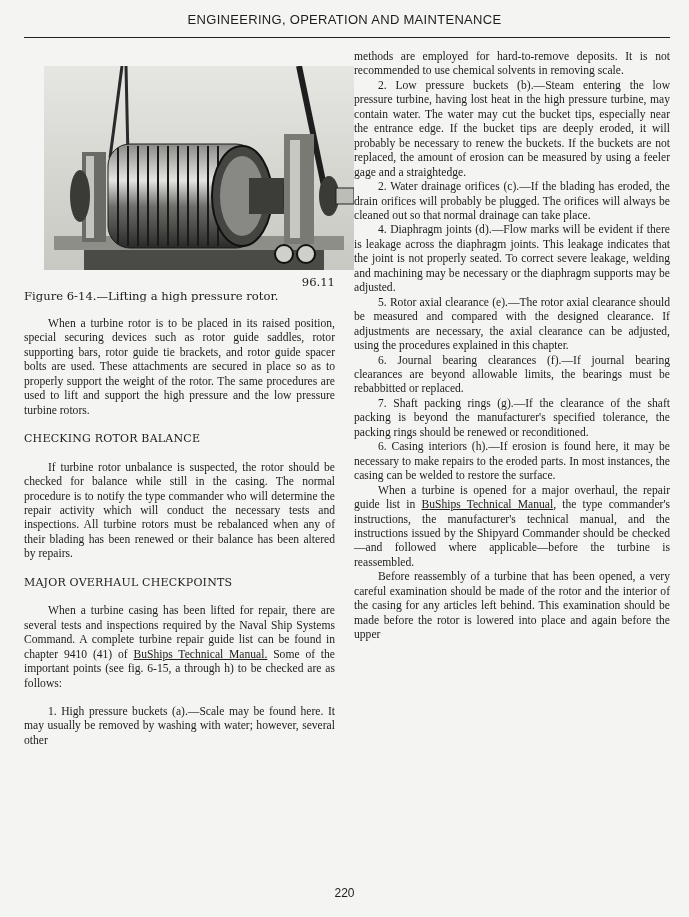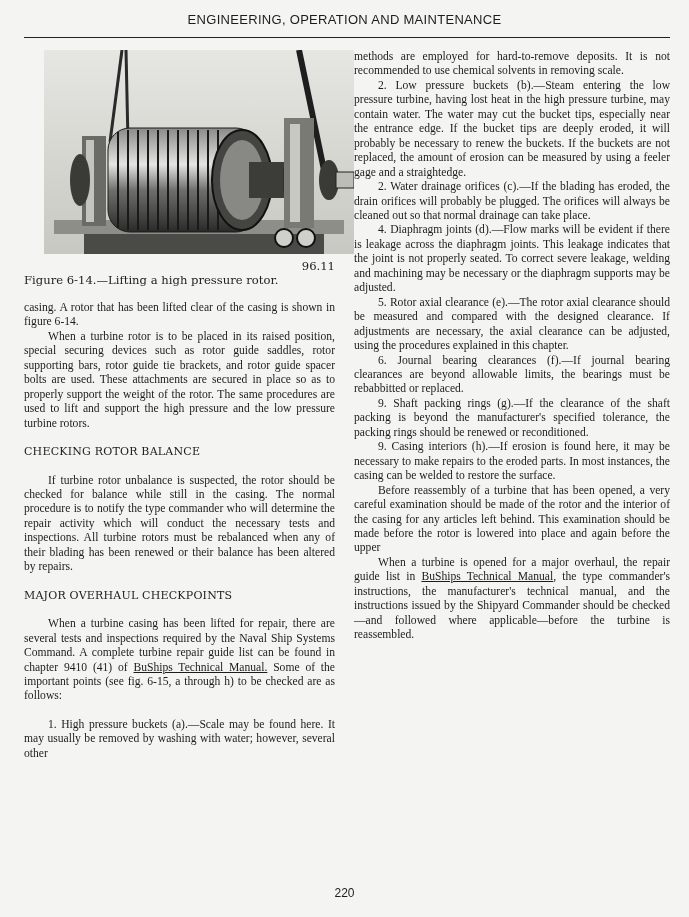--- a/index.html
+++ b/index.html
@@ -11,21 +11,21 @@
   .page-header {
     position: absolute; top: 12px; left: 0; width: 689px;
     text-align: center; font-family: "Liberation Sans", sans-serif;
     font-size: 13px; letter-spacing: 0.3px;
   }
   .header-rule {
     position: absolute; top: 37px; left: 24px; width: 646px; height: 1px;
     background: #222;
   }
   .col {
-    position: absolute; top: 34px;
+    position: absolute; top: 50px;
     font-size: 11.6px; line-height: 14.45px;
   }
   .col-left { left: 24px; width: 311px; }
   .col-right { left: 354px; width: 316px; top: 50px; }
   .figure {
     position: relative; width: 311px; height: 220px;
   }
   .photo {
     position: absolute; left: 20px; top: 16px; width: 310px; height: 204px;
   }
@@ -109,39 +109,38 @@
       <ellipse cx="285" cy="130" rx="10" ry="20" fill="#3a3a36"></ellipse>
       <rect x="292" y="122" width="18" height="16" fill="#bdbdb8" stroke="#222" stroke-width="1"></rect>
 
       <circle cx="240" cy="188" r="9" fill="#d0d0ca" stroke="#111" stroke-width="2"></circle>
       <circle cx="262" cy="188" r="9" fill="#d0d0ca" stroke="#111" stroke-width="2"></circle>
     </svg>
   </div>
   <div class="fig-num">96.11</div>
   <div class="fig-caption">Figure 6-14.—Lifting a high pressure rotor.</div>
 
-  <p>casing. A rotor that has been lifted clear of the casing is shown in figure 6-14.</p>
   <p class="indent">When a turbine rotor is to be placed in its raised position, special securing devices such as rotor guide saddles, rotor supporting bars, rotor guide tie brackets, and rotor guide spacer bolts are used. These attachments are secured in place so as to properly support the weight of the rotor. The same procedures are used to lift and support the high pressure and the low pressure turbine rotors.</p>
 
   <div class="section-heading">CHECKING ROTOR BALANCE</div>
   <p class="indent">If turbine rotor unbalance is suspected, the rotor should be checked for balance while still in the casing. The normal procedure is to notify the type commander who will determine the repair activity which will conduct the necessary tests and inspections. All turbine rotors must be rebalanced when any of their blading has been renewed or their balance has been altered by repairs.</p>
 
   <div class="section-heading">MAJOR OVERHAUL CHECKPOINTS</div>
   <p class="indent"><span>When a turbine casing has been lifted for repair, there are several tests and inspections required by the Naval Ship Systems Command. A complete turbine repair guide list can be found in chapter 9410 (41) of </span><u>BuShips Technical Manual.</u><span> Some of the important points (see fig. 6-15, a through h) to be checked are as follows:</span></p>
   <div class="gap"></div>
   <p class="indent">1. High pressure buckets (a).—Scale may be found here. It may usually be removed by washing with water; however, several other</p>
 </div>
 
 <div class="col col-right">
   <p>methods are employed for hard-to-remove deposits. It is not recommended to use chemical solvents in removing scale.</p>
   <p class="indent">2. Low pressure buckets (b).—Steam entering the low pressure turbine, having lost heat in the high pressure turbine, may contain water. The water may cut the bucket tips, especially near the entrance edge. If the bucket tips are deeply eroded, it will probably be necessary to renew the buckets. If the buckets are not replaced, the amount of erosion can be measured by using a feeler gage and a straightedge.</p>
   <p class="indent">2. Water drainage orifices (c).—If the blading has eroded, the drain orifices will probably be plugged. The orifices will always be cleaned out so that normal drainage can take place.</p>
   <p class="indent">4. Diaphragm joints (d).—Flow marks will be evident if there is leakage across the diaphragm joints. This leakage indicates that the joint is not properly seated. To correct severe leakage, welding and machining may be necessary or the diaphragm supports may be adjusted.</p>
   <p class="indent">5. Rotor axial clearance (e).—The rotor axial clearance should be measured and compared with the designed clearance. If adjustments are necessary, the axial clearance can be adjusted, using the procedures explained in this chapter.</p>
   <p class="indent">6. Journal bearing clearances (f).—If journal bearing clearances are beyond allowable limits, the bearings must be rebabbitted or replaced.</p>
-  <p class="indent">9. Shaft packing rings (g).—If the clearance of the shaft packing is beyond the manufacturer's specified tolerance, the packing rings should be renewed or reconditioned.</p>
-  <p class="indent">9. Casing interiors (h).—If erosion is found here, it may be necessary to make repairs to the eroded parts. In most instances, the casing can be welded to restore the surface.</p>
+  <p class="indent">7. Shaft packing rings (g).—If the clearance of the shaft packing is beyond the manufacturer's specified tolerance, the packing rings should be renewed or reconditioned.</p>
+  <p class="indent">6. Casing interiors (h).—If erosion is found here, it may be necessary to make repairs to the eroded parts. In most instances, the casing can be welded to restore the surface.</p>
 
+  <p class="indent"><span>When a turbine is opened for a major overhaul, the repair guide list in </span><u>BuShips Technical Manual</u><span>, the type commander's instructions, the manufacturer's technical manual, and the instructions issued by the Shipyard Commander should be checked—and followed where applicable—before the turbine is reassembled.</span></p>
   <p class="indent">Before reassembly of a turbine that has been opened, a very careful examination should be made of the rotor and the interior of the casing for any articles left behind. This examination should be made before the rotor is lowered into place and again before the upper</p>
-  <p class="indent"><span>When a turbine is opened for a major overhaul, the repair guide list in </span><u>BuShips Technical Manual</u><span>, the type commander's instructions, the manufacturer's technical manual, and the instructions issued by the Shipyard Commander should be checked—and followed where applicable—before the turbine is reassembled.</span></p>
 </div>
 
 <div class="page-number">220</div>
 
 </body></html>

